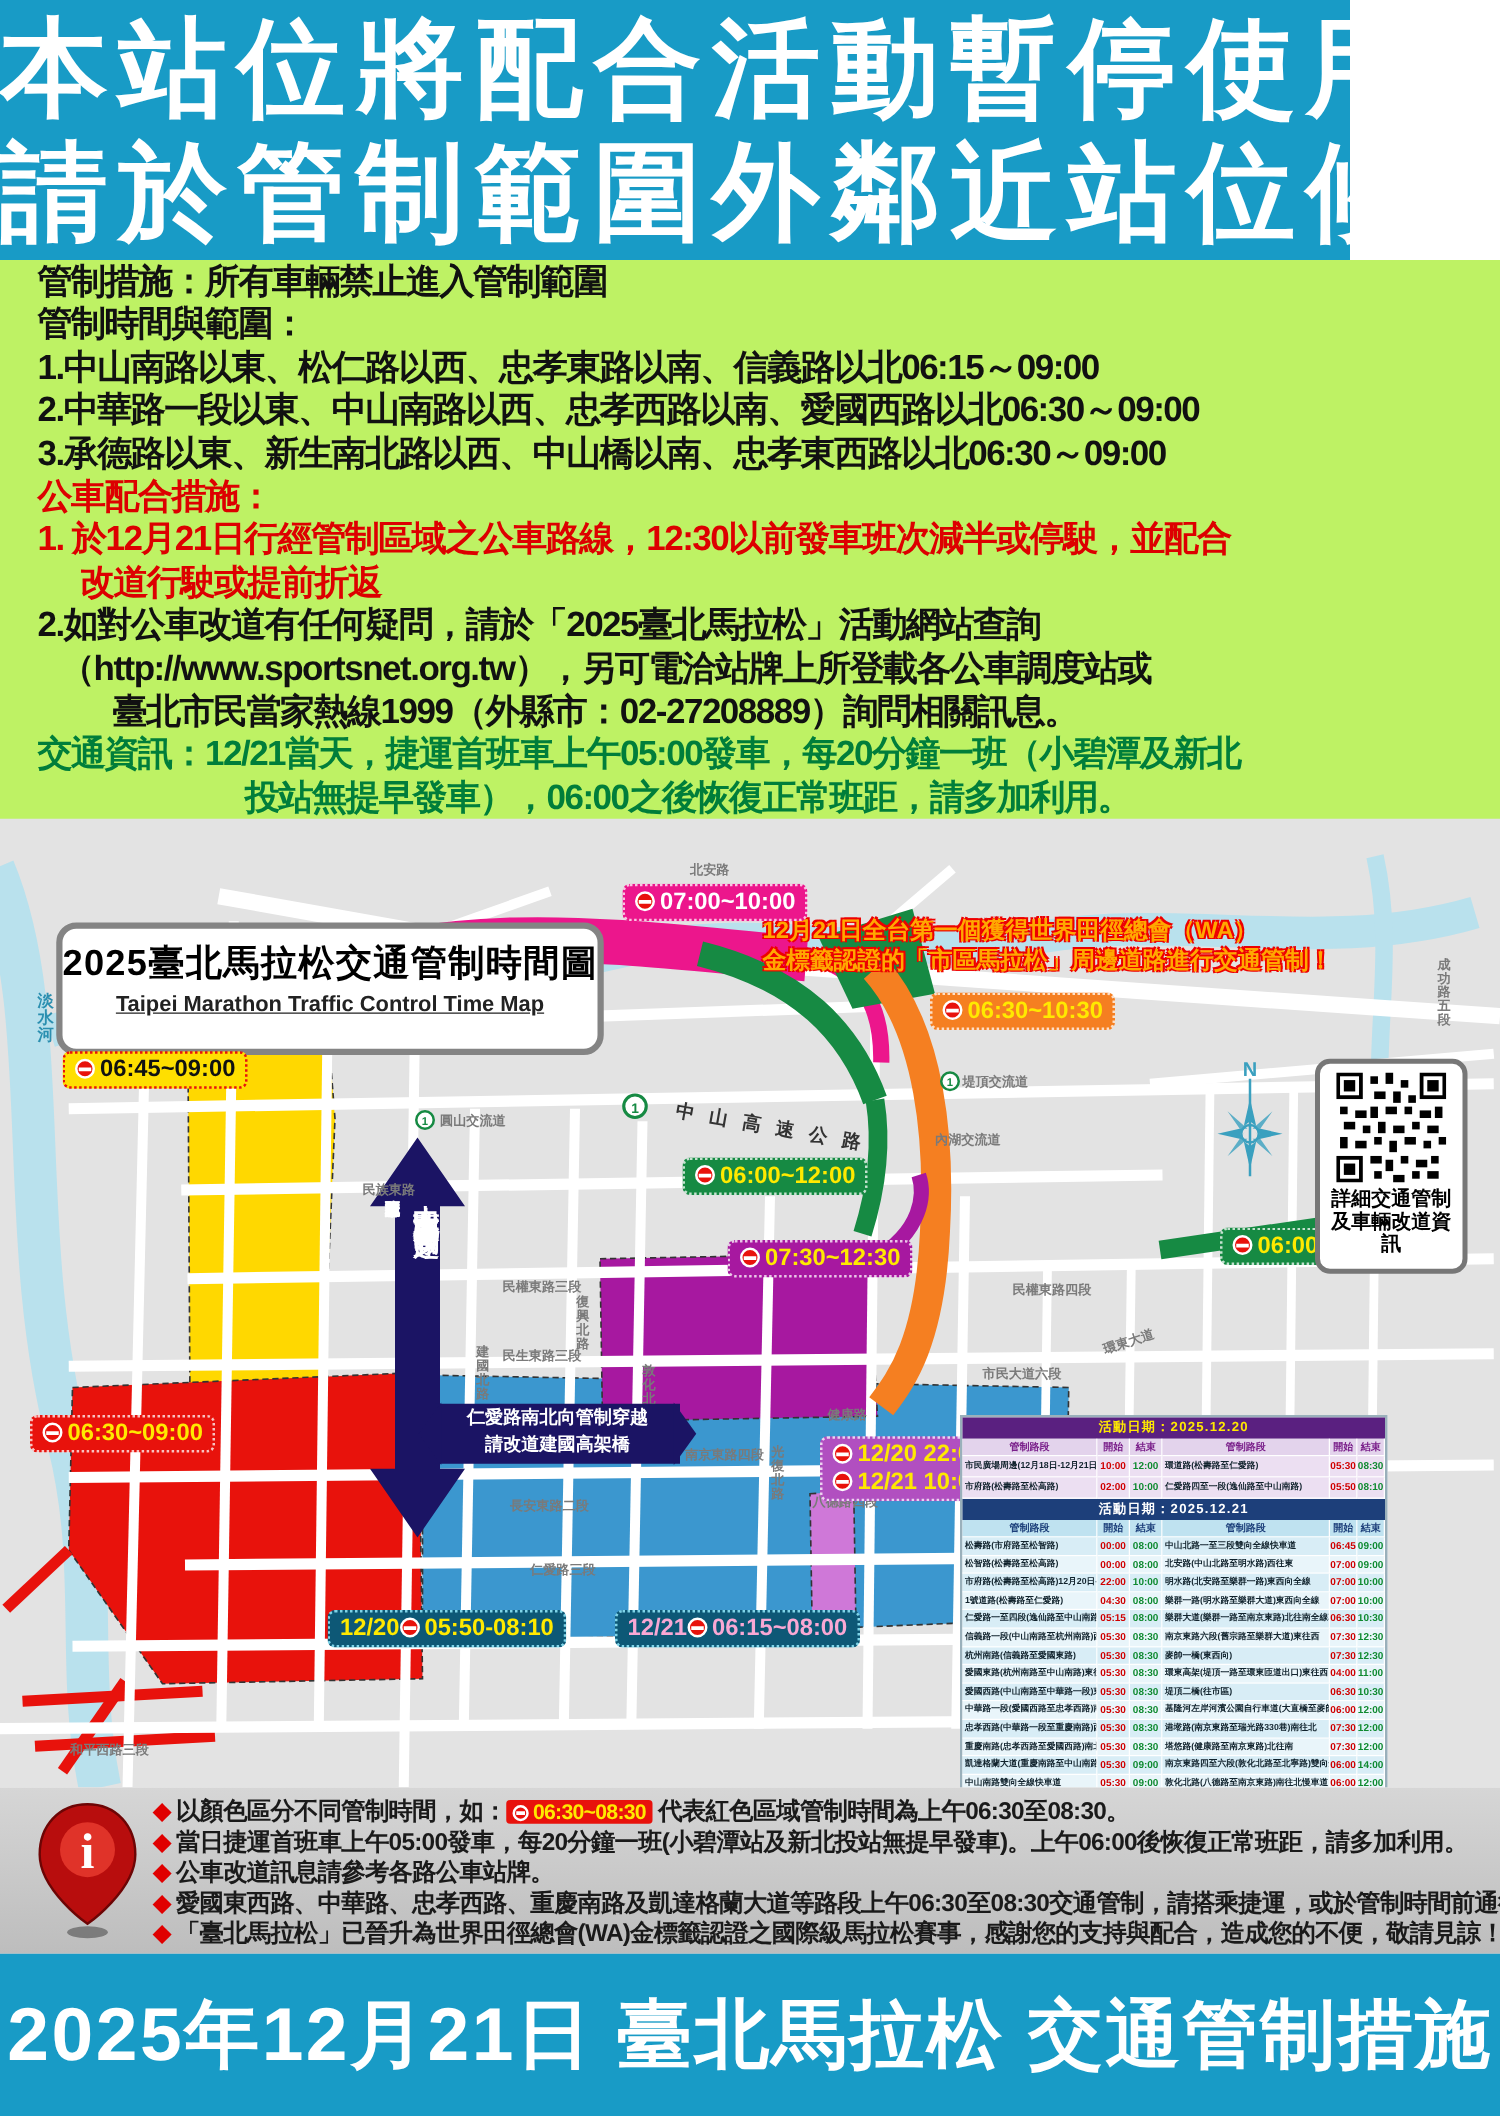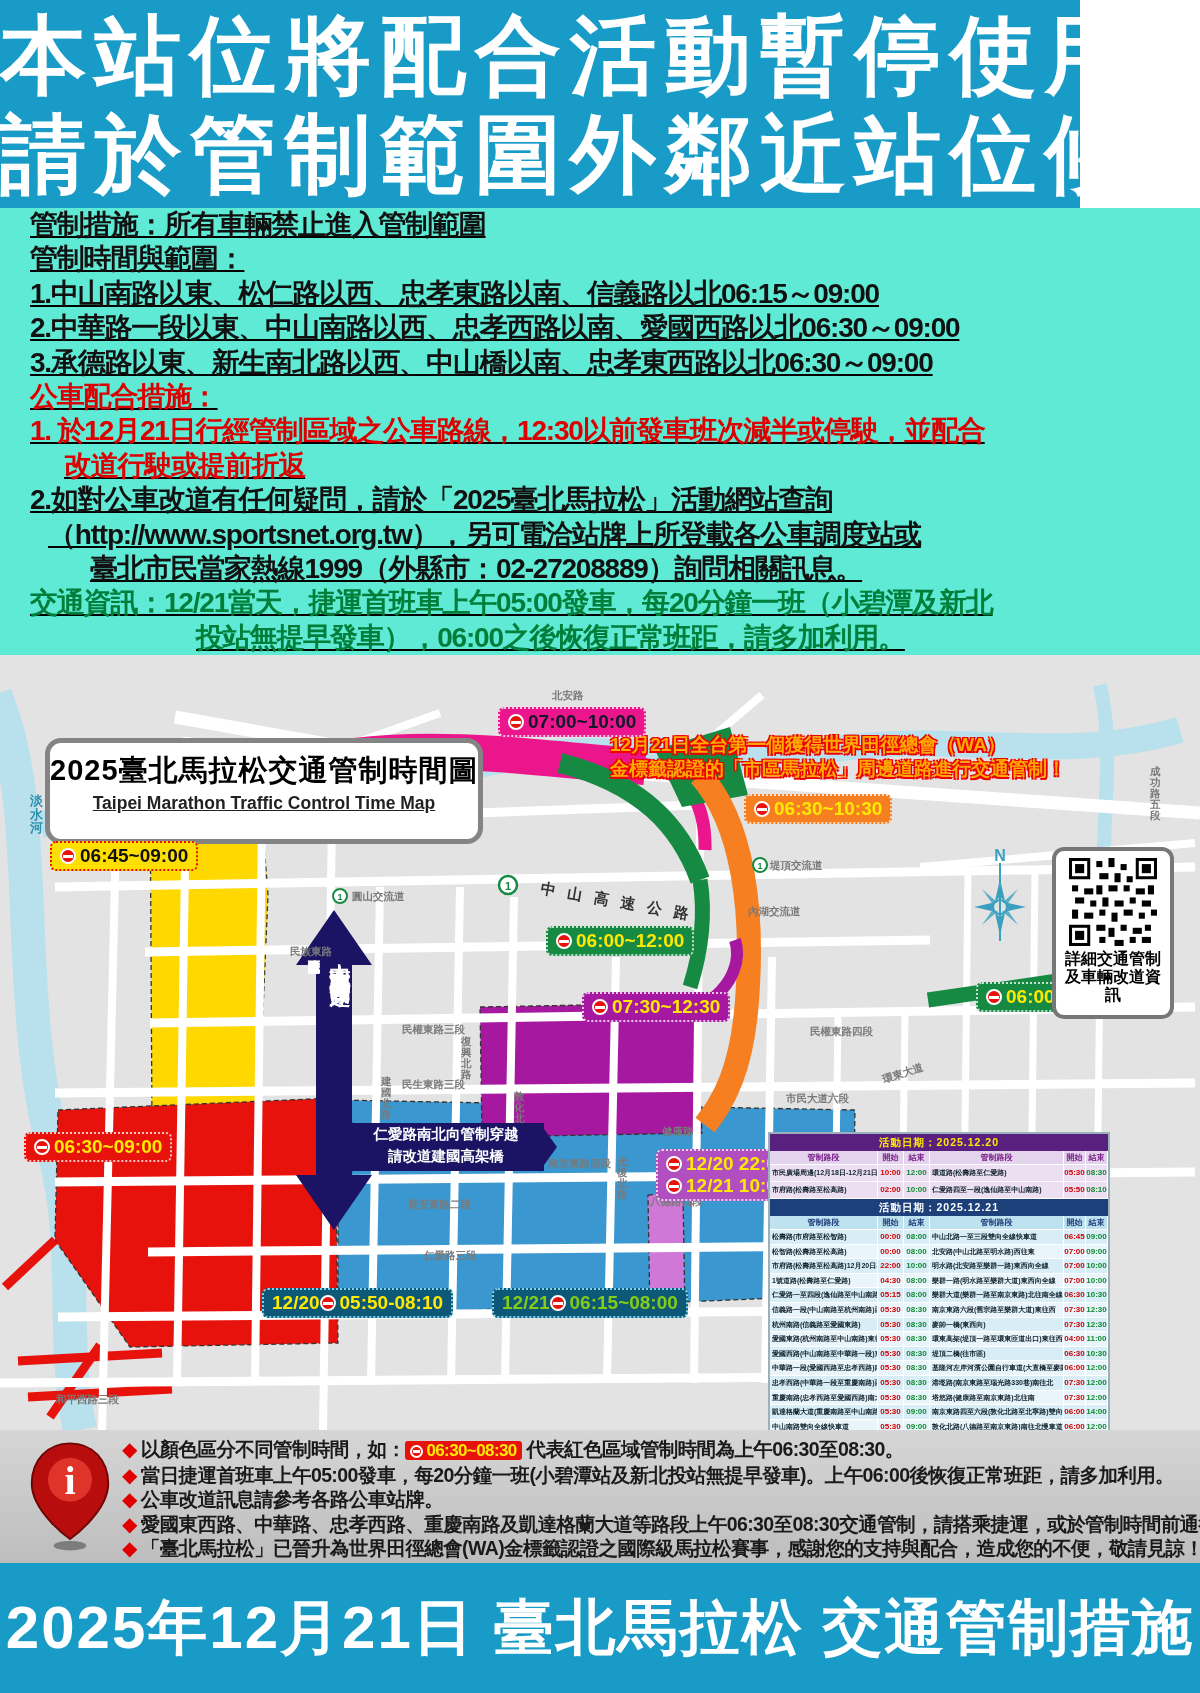--- a/index.html
+++ b/index.html
@@ -4,21 +4,21 @@
 <style>
   html,body{margin:0;padding:0;background:#888;}
   .page{position:relative;width:1200px;height:1693px;margin:0 auto;background:#fff;overflow:hidden;
         font-family:"Liberation Sans","DejaVu Sans",sans-serif;}
   
   .hdr{position:absolute;left:0;top:0;width:1080px;height:208px;background:#189bc6;color:#fff;
        text-align:center;font-weight:bold;}
   .hdr div{font-size:86px;line-height:99px;letter-spacing:9px;white-space:nowrap;}
   .hdr div:first-child{margin-top:6px;}
   
-  .notice{position:absolute;left:0;top:208px;width:1200px;height:488px;background:#5eead4;overflow:hidden;text-decoration:underline;}
+  .notice{position:absolute;left:0;top:208px;width:1200px;height:488px;background:#bef264;overflow:hidden;}
   .nline{font-size:28px;font-weight:bold;color:#111;line-height:34.4px;white-space:nowrap;
          letter-spacing:-1.2px;padding-left:30px;}
   .c-red{color:#dd0000;} .c-green{color:#007e3a;}
   .ind1{padding-left:64px;} .ind2{padding-left:48px;} .ind3{padding-left:90px;} .ind4{padding-left:196px;}
   
   .map{position:absolute;left:0;top:655px;width:1200px;height:775px;background:#e3e3e3;overflow:hidden;}
   .map-svg{position:absolute;left:0;top:0;}
   .map-titlebox{position:absolute;left:45px;top:83px;width:428px;height:96px;background:#fff;
         border:5px solid #848484;border-radius:16px;text-align:center;}
   .mt-zh{font-size:29px;font-weight:bold;color:#000;margin-top:8px;letter-spacing:1px;white-space:nowrap;}
@@ -221,37 +221,37 @@
       <div class="mt-zh">2025臺北馬拉松交通管制時間圖</div>
       <div class="mt-en">Taipei Marathon Traffic Control Time Map</div>
     </div>
 
     <div class="announce">
       <div>12月21日全台第一個獲得世界田徑總會（WA）</div>
       <div>金標籤認證的「市區馬拉松」周邊道路進行交通管制！</div>
     </div>
 
     <div id="badges">
-        <div class="badge" style="left: 498px; top: 52px; background: rgb(236, 22, 140); color: #0f172a;"><span class="ne"></span>07:00~10:00</div>
+        <div class="badge" style="left: 498px; top: 52px; background: rgb(236, 22, 140); color: #ffffff;"><span class="ne"></span>07:00~10:00</div>
         <div class="badge" style="left: 744px; top: 139px; background: rgb(245, 127, 33); color: rgb(255, 233, 0);"><span class="ne"></span>06:30~10:30</div>
         <div class="badge" style="left: 50px; top: 186px; background: rgb(255, 223, 0); color: rgb(17, 17, 17); border-color: rgb(232, 18, 12);"><span class="ne"></span>06:45~09:00</div>
         <div class="badge" style="left: 546px; top: 271px; background: rgb(22, 138, 67); color: rgb(255, 233, 0);"><span class="ne"></span>06:00~12:00</div>
         <div class="badge" style="left: 582px; top: 337px; background: rgb(167, 24, 160); color: rgb(255, 233, 0);"><span class="ne"></span>07:30~12:30</div>
         <div class="badge" style="left: 976px; top: 327px; background: rgb(22, 138, 67); color: rgb(255, 233, 0);"><span class="ne"></span>06:00~12:00</div>
         <div class="badge" style="left: 24px; top: 436px; background: rgb(232, 18, 12); color: rgb(255, 233, 0); margin-top: 41px;"><span class="ne"></span>06:30~09:00</div>
         <div class="badge" style="left: 656px; top: 494px; background: rgb(177, 79, 192); color: rgb(255, 233, 0);">
           <span class="bl"><span class="ne"></span>12/20 22:00</span>
           <span class="bl"><span class="ne"></span>12/21 10:00</span>
         </div>
         <div class="badge" style="left: 776px; top: 596px; background: rgb(177, 79, 192); color: rgb(255, 233, 0); font-size: 17px;">
           <span class="bl">22:00</span>
           <span class="bl">10:00</span>
         </div>
         <div class="badge" style="left: 262px; top: 633px; background: rgb(13, 88, 118); color: rgb(255, 233, 0); border-color: rgb(127, 212, 232);">12/20<span class="ne"></span>05:50-08:10</div>
-        <div class="badge" style="left: 492px; top: 633px; background: rgb(13, 88, 118); color: #84cc16; border-color: rgb(127, 212, 232);">12/21<span class="ne"></span>06:15~08:00</div>
+        <div class="badge" style="left: 492px; top: 633px; background: rgb(13, 88, 118); color: #f9a8d4; border-color: rgb(127, 212, 232);">12/21<span class="ne"></span>06:15~08:00</div>
       </div>
 
     <span class="av-main">中山南北路東西向管制穿越</span>
     <span class="av-sub">請改道忠孝東西路地下道或新生高架</span>
 
     <div class="arrow-h">
       <div>仁愛路南北向管制穿越</div>
       <div>請改道建國高架橋</div>
     </div>
 

